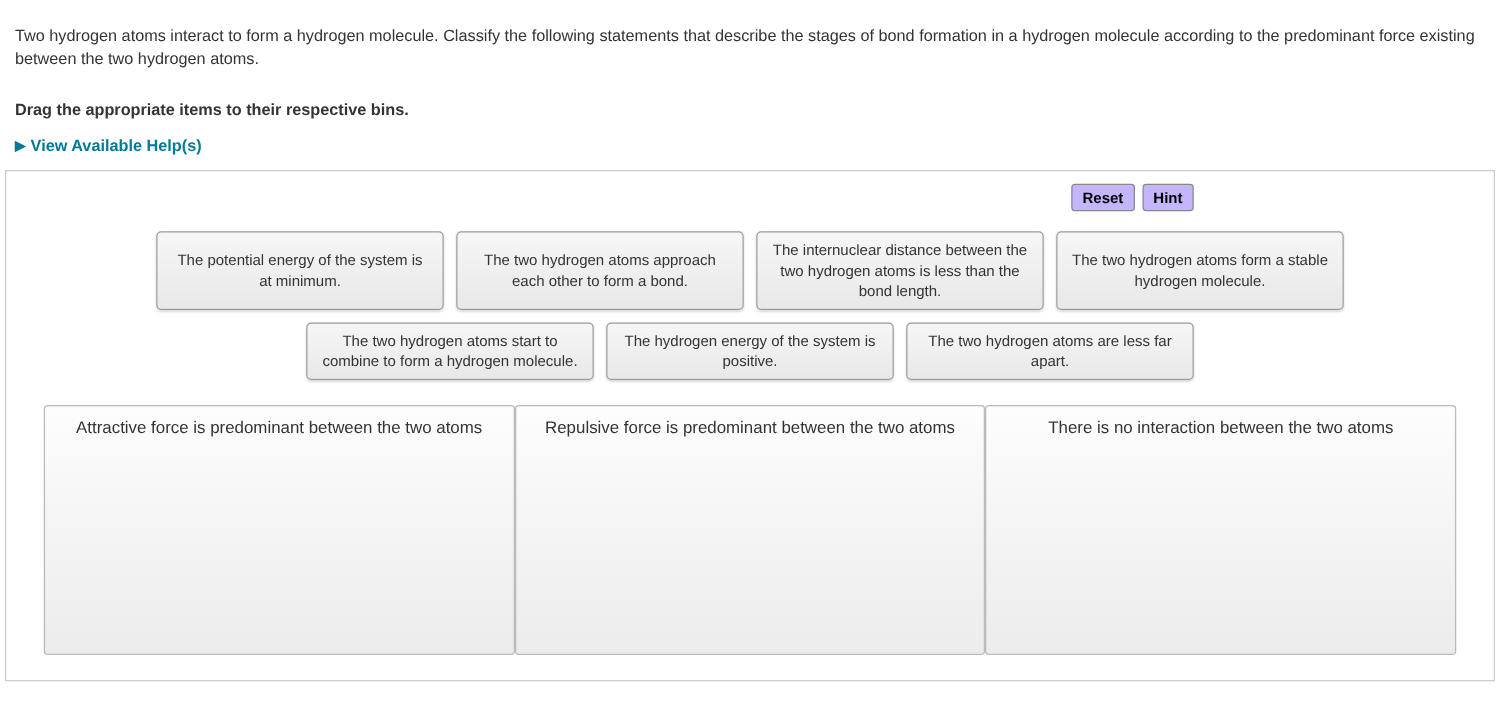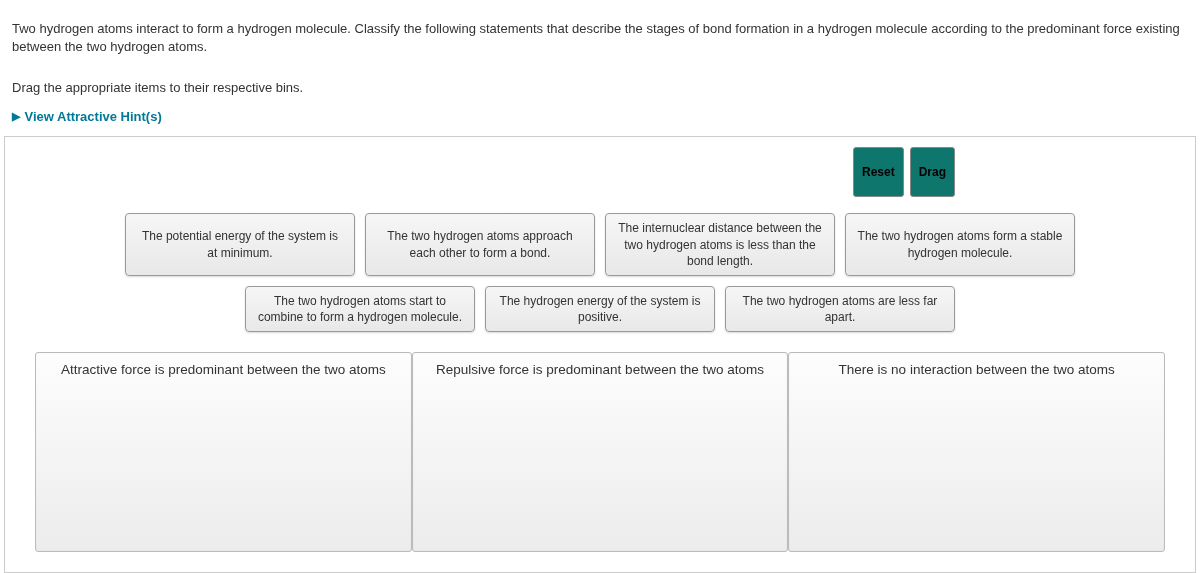--- a/index.html
+++ b/index.html
@@ -1,27 +1,27 @@
 <!DOCTYPE html>
 <html><head>
   <meta charset="utf-8">
   <style>
     * { box-sizing: border-box; margin: 0; padding: 0; }
     body { font-family: Arial, Helvetica, sans-serif; font-size: 13px; color: #333; background: #fff; }
     
     .question-text { padding: 20px 12px; line-height: 1.4; }
-    .instruction { padding: 4px 12px 8px; font-weight: normal; }
+    .instruction { padding: 4px 12px 8px; font-weight: bold; }
     
     .hint-toggle { padding: 6px 12px 12px; color: #007a96; font-weight: bold; cursor: pointer; display: flex; align-items: center; gap: 4px; }
     .hint-arrow { font-size: 11px; }
     
     .interaction-area { border: 1px solid #ccc; margin: 0 4px 8px 4px; padding: 0; position: relative; }
     
     .toolbar { display: flex; justify-content: flex-end; padding: 10px 240px 6px 0; gap: 6px; }
-    .tool-btn { border: 1px solid #888; background: #0f766e; padding: 17px 8px; font-size: 12px; font-weight: bold; border-radius: 3px; cursor: pointer; }
+    .tool-btn { border: 1px solid #888; background: #c4b5fd; padding: 3px 8px; font-size: 12px; font-weight: bold; border-radius: 3px; cursor: pointer; }
     
     .source-area { padding: 10px 40px 20px 40px; display: flex; flex-direction: column; gap: 10px; align-items: center; }
     .source-row { display: flex; gap: 10px; justify-content: space-between; flex-wrap: nowrap; }
     
     .draggable-item {
       border: 1px solid #999;
       background: linear-gradient(#f6f6f6, #e8e8e8);
       border-radius: 4px;
       padding: 6px 10px;
       text-align: center;
@@ -49,28 +49,28 @@
     .bin-title { text-align: center; font-size: 13.5px; line-height: 1.35; margin-bottom: 8px; }
   </style>
 </head>
 <body>
 
 <div class="question-text">Two hydrogen atoms interact to form a hydrogen molecule. Classify the following statements that describe the stages of bond formation in a hydrogen molecule according to the predominant force existing between the two hydrogen atoms.</div>
 <div class="instruction">Drag the appropriate items to their respective bins.</div>
 
 <div class="hint-toggle">
   <span class="hint-arrow">▶</span>
-  <span>View Attractive Hint(s)</span>
+  <span>View Available Help(s)</span>
 </div>
 
 <div class="interaction-area">
 
   <div class="toolbar">
     <button class="tool-btn">Reset</button>
-    <button class="tool-btn">Drag</button>
+    <button class="tool-btn">Hint</button>
   </div>
 
   <div class="source-area">
     <div class="source-row">
       <div class="draggable-item">The potential energy of the system is at minimum.</div>
       <div class="draggable-item">The two hydrogen atoms approach each other to form a bond.</div>
       <div class="draggable-item">The internuclear distance between the two hydrogen atoms is less than the bond length.</div>
       <div class="draggable-item">The two hydrogen atoms form a stable hydrogen molecule.</div>
     </div>
     <div class="source-row">

